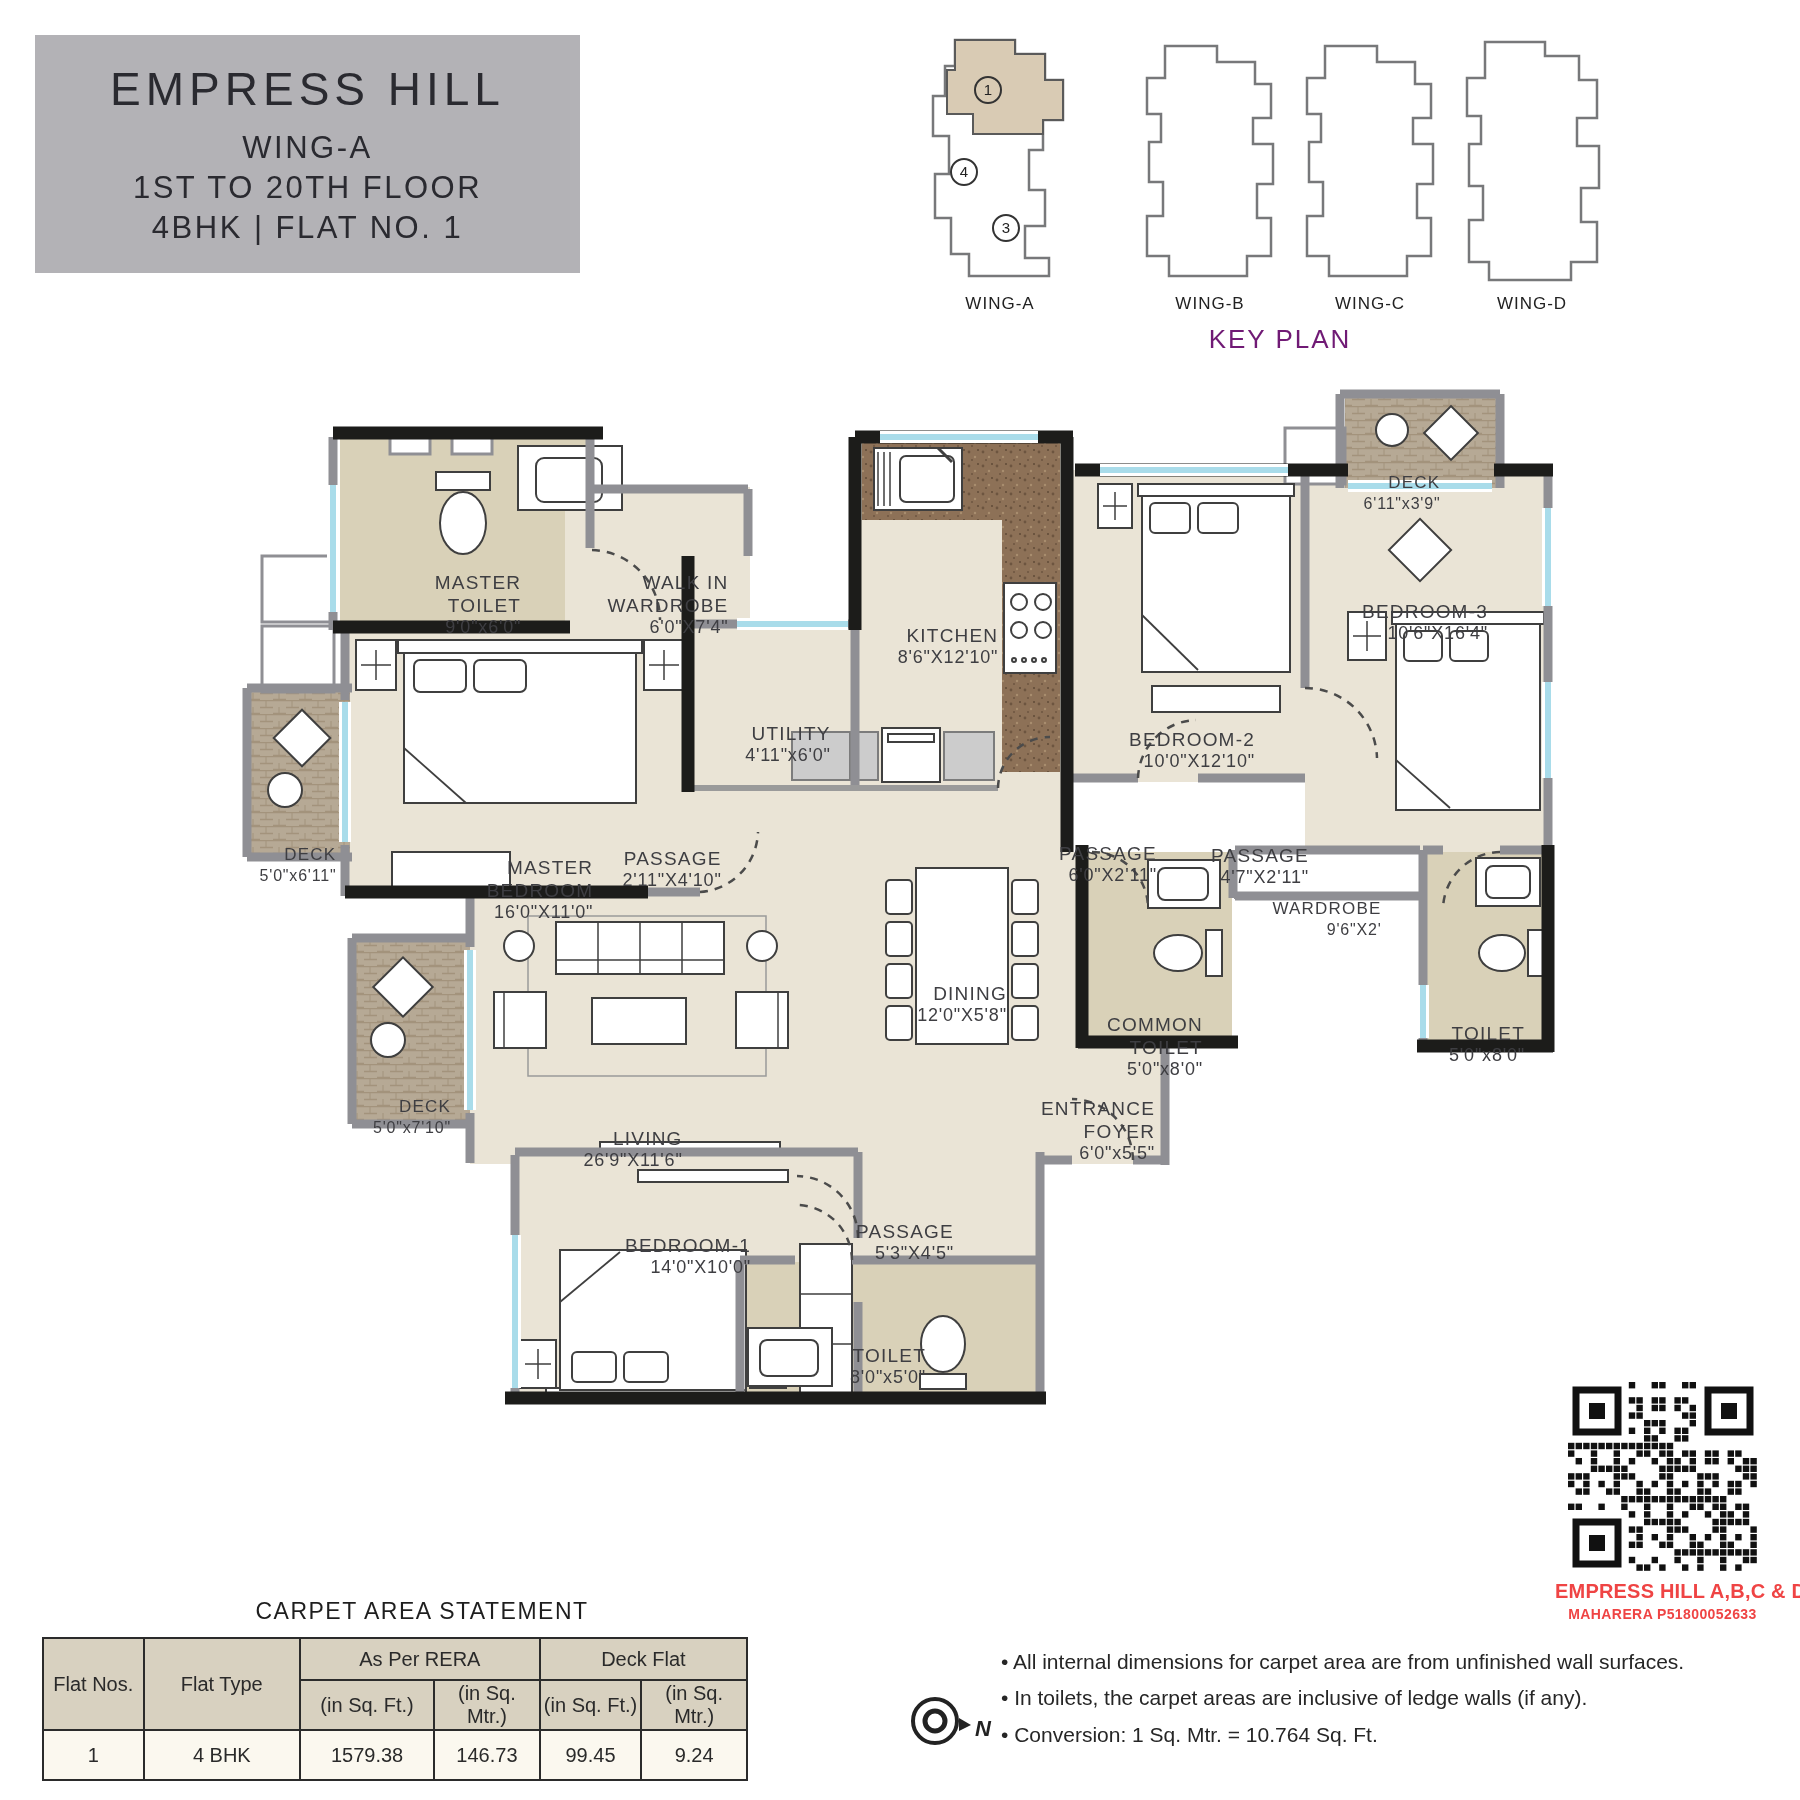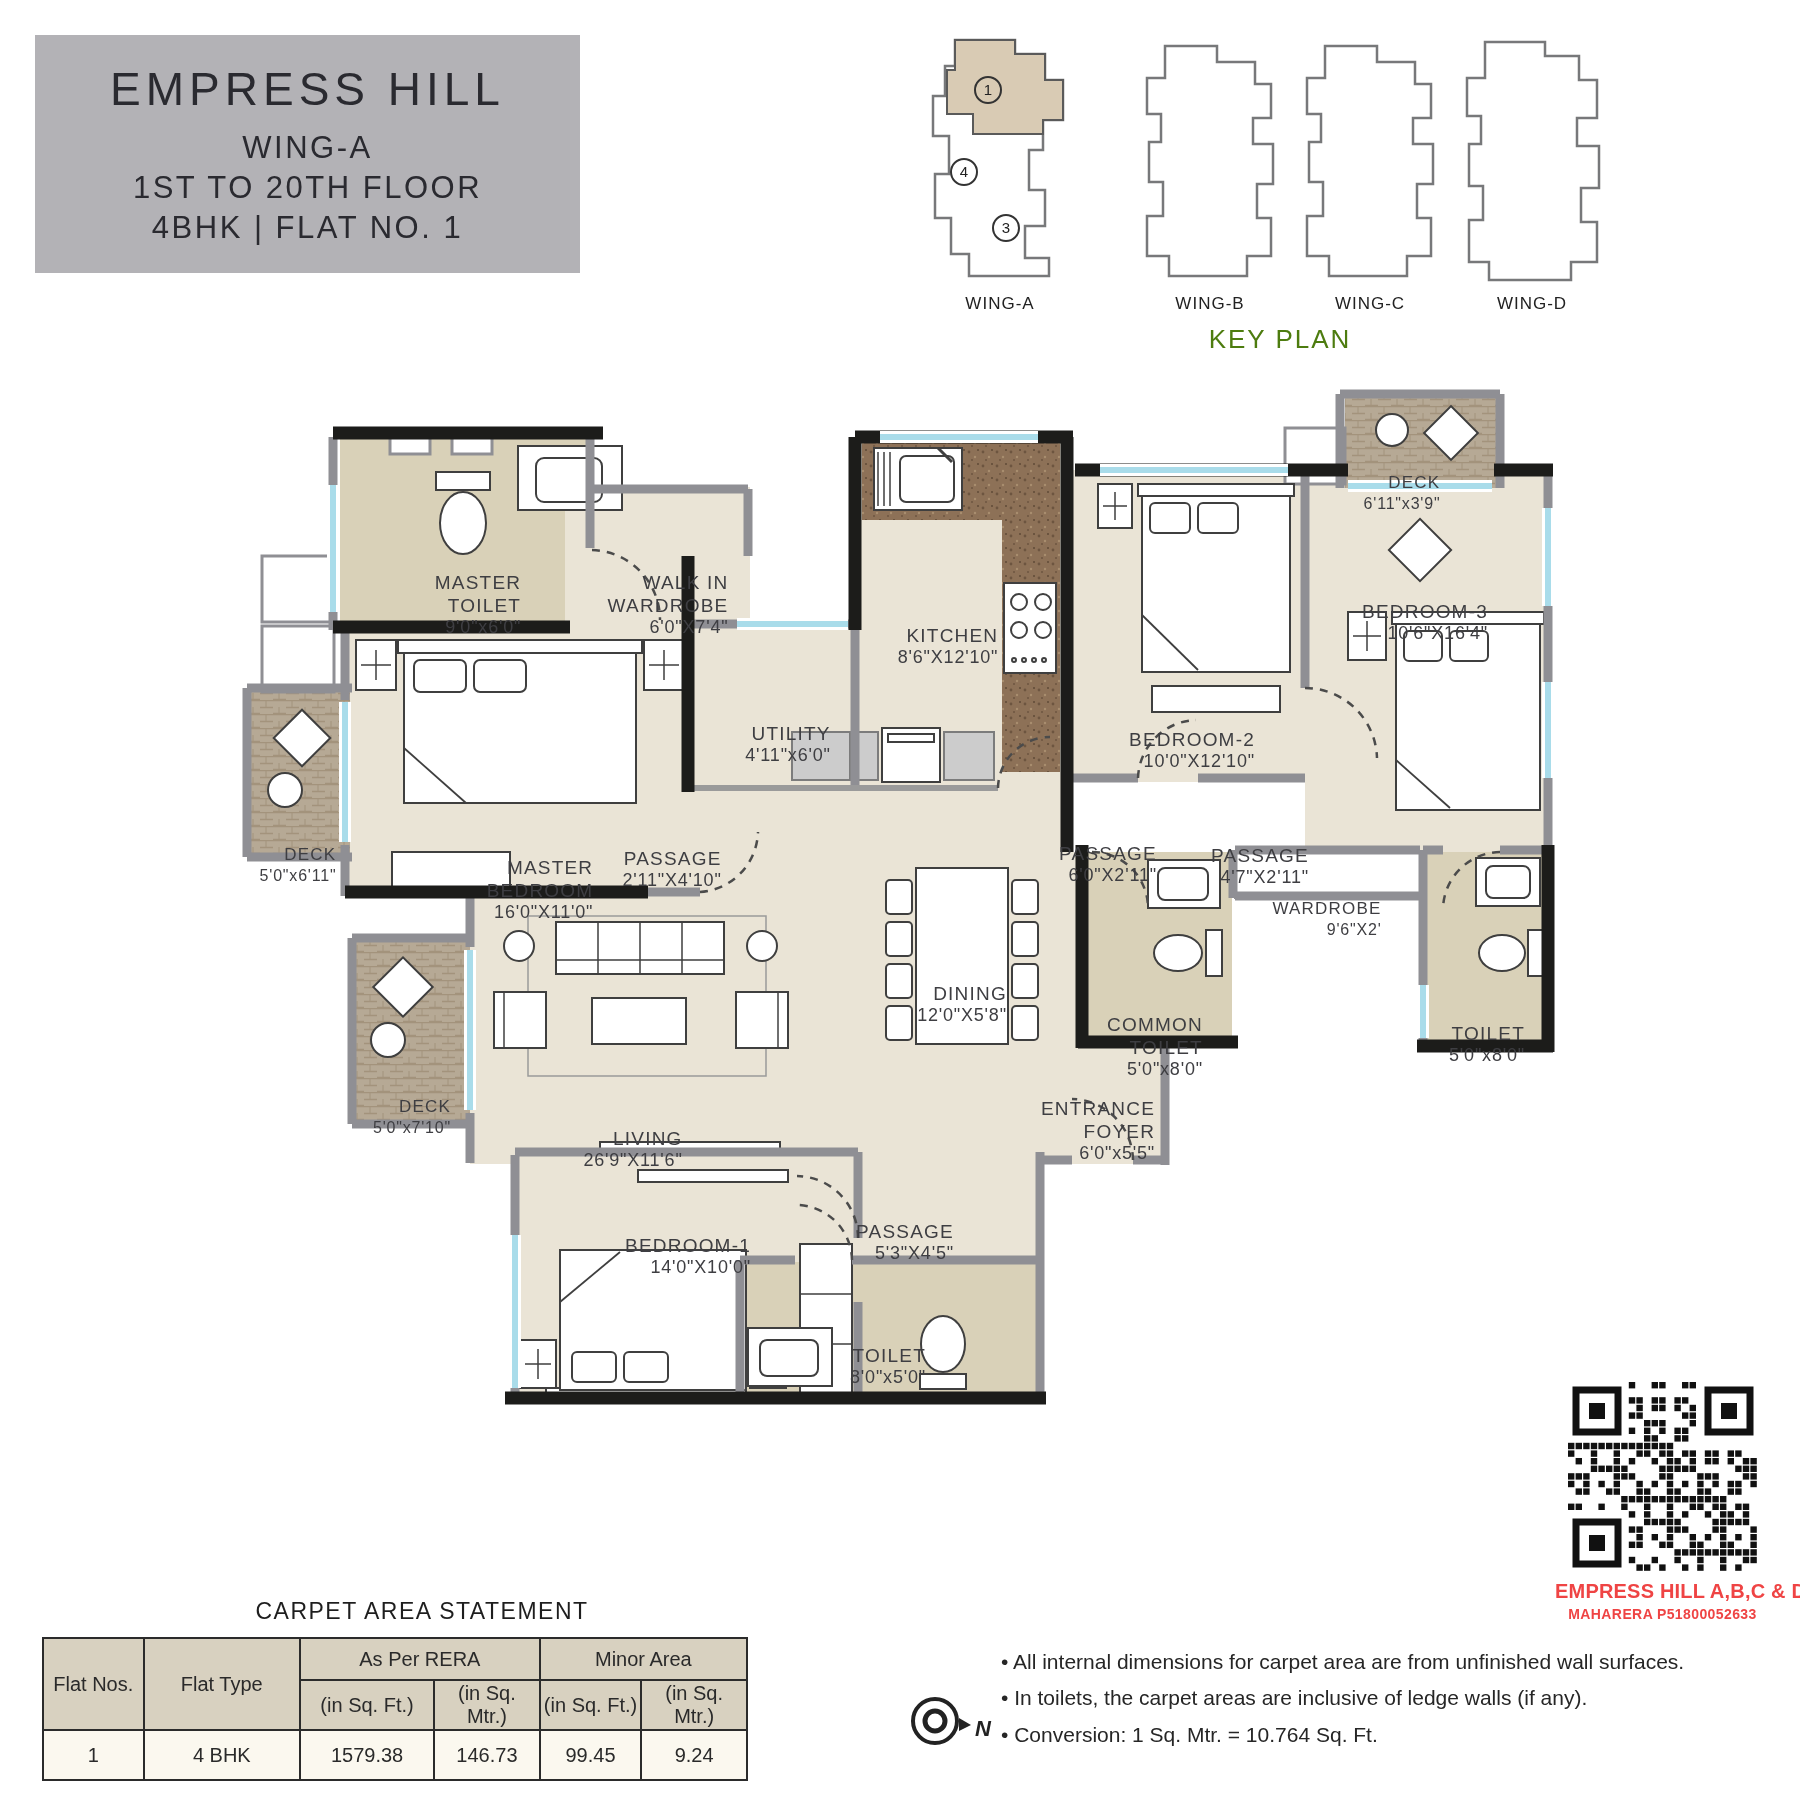--- a/index.html
+++ b/index.html
@@ -9,21 +9,21 @@
   
   .title-block{left:35px;top:35px;width:545px;height:238px;background:#b3b2b6;color:#2a2a30;
     display:flex;flex-direction:column;justify-content:center;align-items:center;text-align:center;}
   .title-block .project{font-size:46px;letter-spacing:5px;font-weight:500;margin-bottom:10px;}
   .title-block .sub{font-size:31px;letter-spacing:2.5px;margin-top:4px;font-weight:400;}
 
   
   .key-plan{left:860px;top:22px;width:760px;height:340px;}
   .key-plan svg{display:block;}
   .wing-label{position:absolute;top:272px;font-size:17px;color:#222;letter-spacing:1px;transform:translateX(-50%);}
-  .key-title{position:absolute;top:302px;left:420px;transform:translateX(-50%);font-size:26px;letter-spacing:2px;color:#4d7c0f;}
+  .key-title{position:absolute;top:302px;left:420px;transform:translateX(-50%);font-size:26px;letter-spacing:2px;color:#701a75;}
 
   
   #plan-svg{left:0;top:0;}
   .room-label{position:absolute;transform:translate(-50%,-50%);text-align:right;color:#3e3e42;
     font-size:19px;line-height:1.22;letter-spacing:1.2px;white-space:pre-line;margin-top:45px;}
   .room-label .dim{display:block;font-size:18px;letter-spacing:0.8px;}
   .room-label.small{font-size:17px;}
   .room-label.small .dim{font-size:16px;}
 
   
@@ -577,21 +577,21 @@
 </div>
 
 <div class="abs carpet-area">
   <div class="carpet-title">CARPET AREA STATEMENT</div>
   <table class="carpet">
     <tbody>
         <tr>
       <th class="w1" rowspan="2">Flat Nos.</th>
       <th class="w2" rowspan="2">Flat Type</th>
       <th colspan="2">As Per RERA</th>
-      <th colspan="2">Minor Area</th>
+      <th colspan="2">Deck Flat</th>
     </tr>
     <tr>
       <th class="w3">(in Sq. Ft.)</th>
       <th class="w4">(in Sq. Mtr.)</th>
       <th class="w5">(in Sq. Ft.)</th>
       <th class="w6">(in Sq. Mtr.)</th>
     </tr>
     <tr>
       <td>1</td>
       <td>4 BHK</td>

